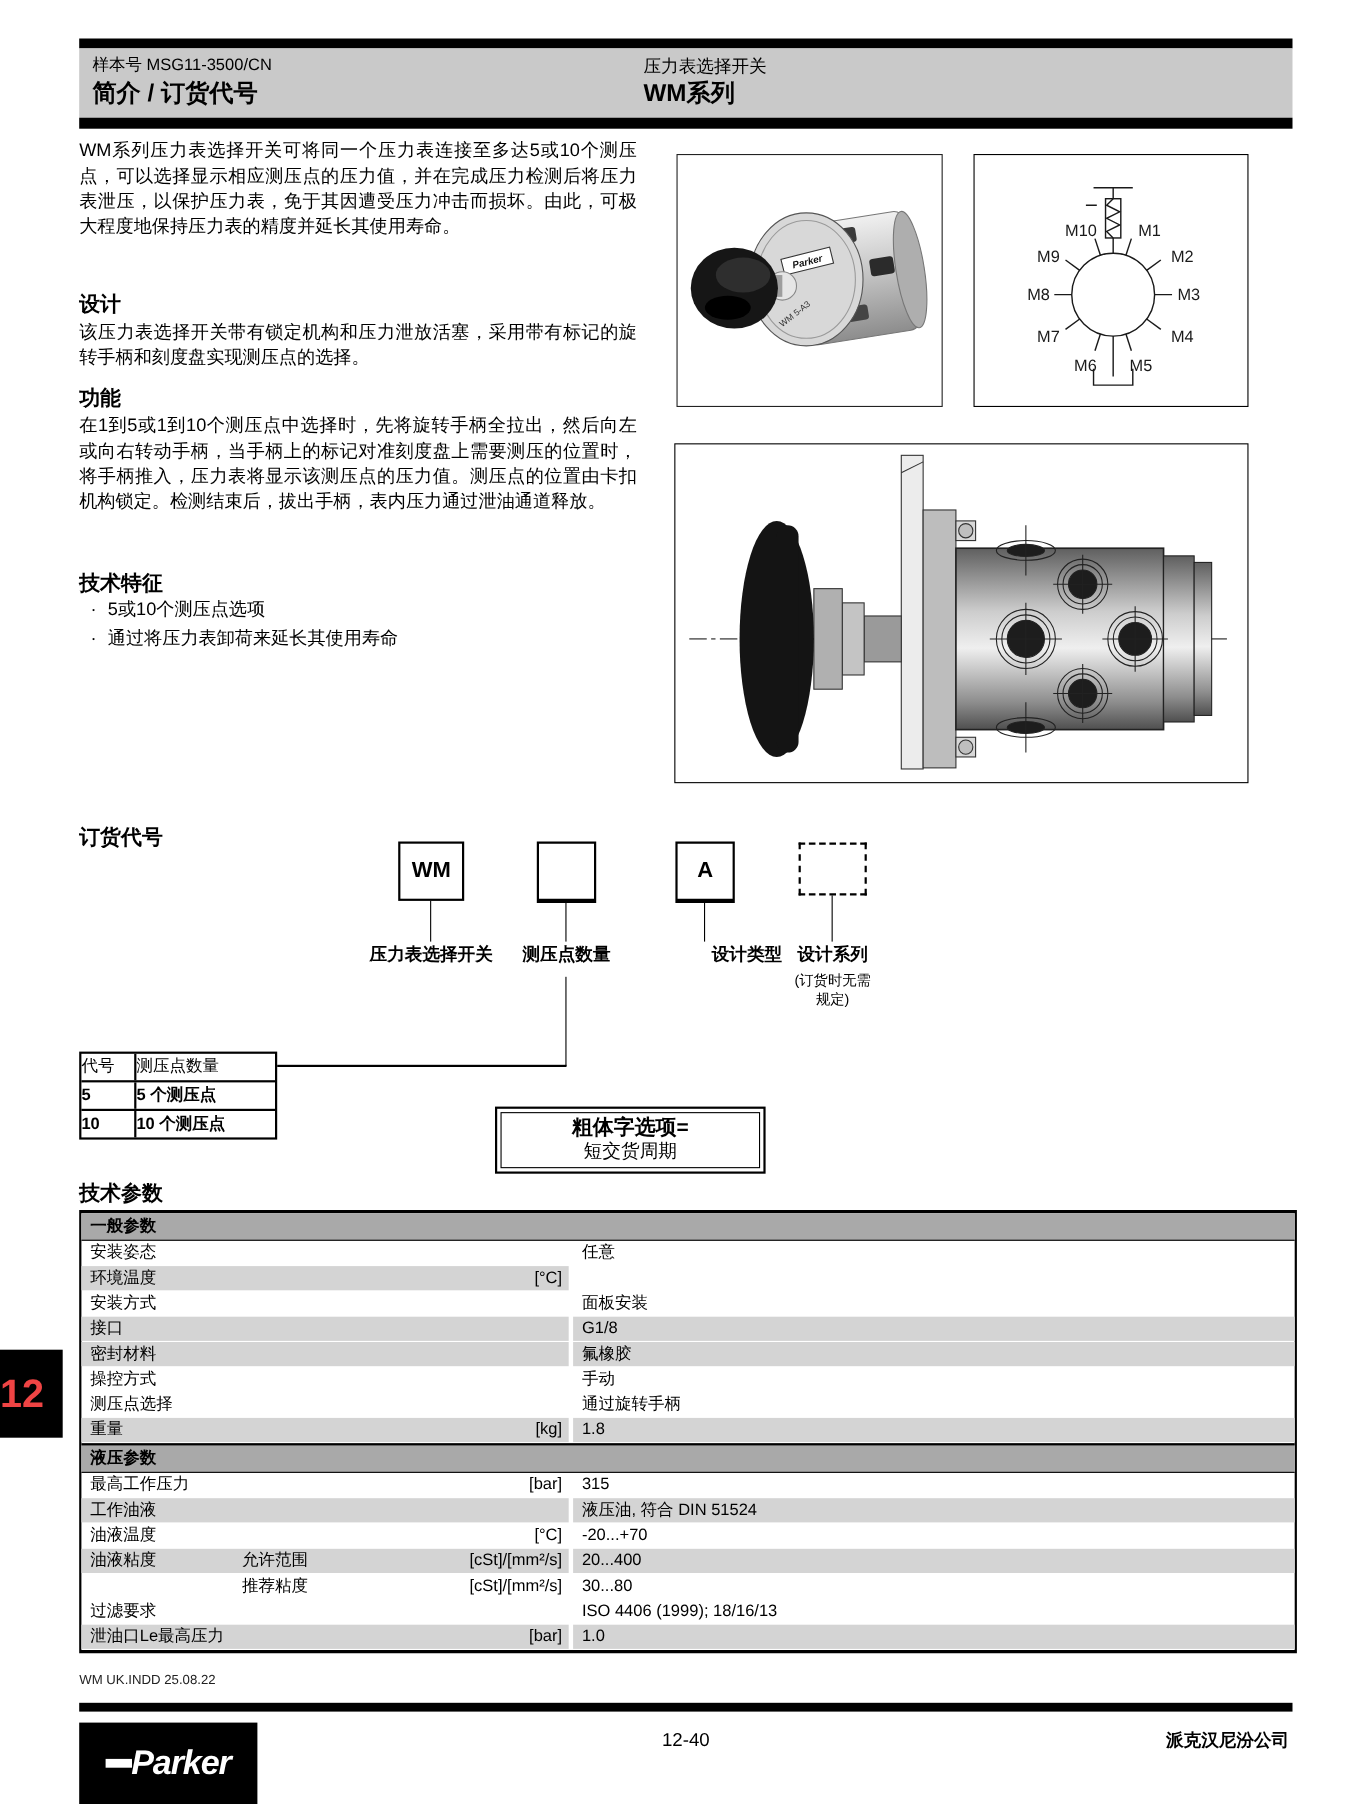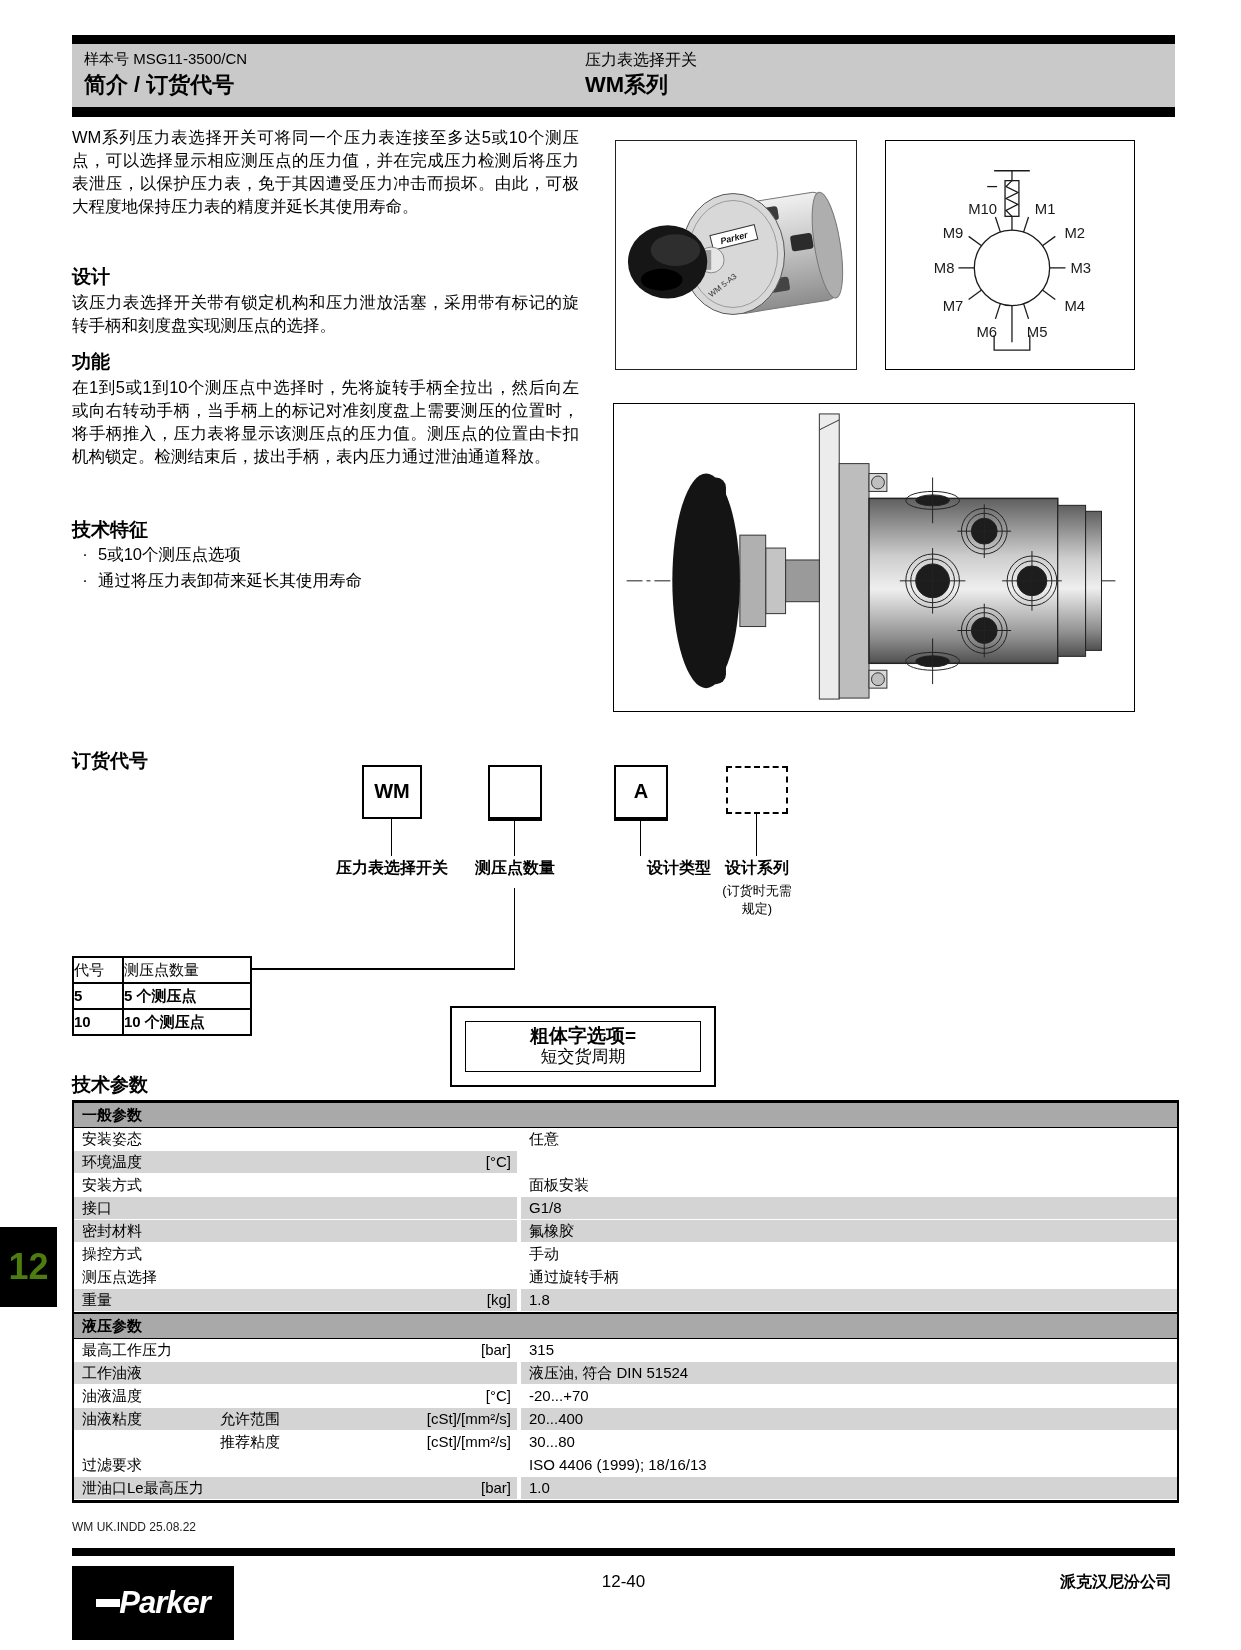--- a/index.html
+++ b/index.html
@@ -33,42 +33,42 @@
   .olabel{top:858px;font-weight:bold;font-size:16px;text-align:center;white-space:nowrap;}
   .onote{font-size:13px;line-height:18px;text-align:center;}
 
   .ctable{left:72px;top:956px;width:176px;border:2px solid #000;font-size:15px;background:#fff;}
   .crow{display:flex;height:24px;line-height:24px;text-align:left;}
   .crow + .crow{border-top:2px solid #000;}
   .crow .c1{width:48px;border-right:2px solid #000;flex:0 0 48px;}
   .crow .c2{flex:1;}
   .crow.vals{font-weight:bold;}
 
-  .bnote{left:450px;top:1006px;width:236px;border:2px solid #000;padding:13px;background:#fff;}
+  .bnote{left:450px;top:1006px;width:236px;border:2px solid #000;padding:3px;background:#fff;}
   .bnote .inner{border:1px solid #000;text-align:center;padding:3px 0 4px 0;}
   .bnote .l1{font-weight:bold;font-size:19px;line-height:22px;}
   .bnote .l2{font-size:17px;line-height:20px;}
 
   
   .stable{left:72px;top:1100px;width:1103px;border:2px solid #000;
           border-top:3px solid #000;border-bottom:3px solid #000;font-size:15px;background:#fff;}
   .shead{height:24px;line-height:24px;background:#a9a9a9;font-weight:bold;
          padding-left:8px;border-bottom:1px solid #000;}
   .shead.second{border-top:2px solid #000;}
   .srow{display:flex;height:22px;line-height:22px;margin-bottom:1px;}
   .sleft{width:443px;flex:0 0 443px;display:flex;position:relative;margin-right:4px;}
   .slabel{padding-left:8px;white-space:nowrap;}
   .ssub{position:absolute;left:146px;}
   .sunit{margin-left:auto;padding-right:6px;}
   .sval{flex:1;padding-left:8px;white-space:nowrap;}
   .g .sleft,.g .sval{background:#d4d4d4;}
 
   
-  .tab12{left:0;top:1227px;width:57px;height:80px;background:#000;color:#4d7c0f;
-         font-size:36px;font-weight:bold;text-align:center;line-height:80px;}
+  .tab12{left:0;top:1227px;width:57px;height:80px;background:#000;color:#ef4444;
+         font-size:36px;font-weight:bold;text-align:left;line-height:80px;}
 
   
   .filenote{left:72px;top:1520px;font-size:12px;color:#222;}
   .frule{left:72px;top:1548px;width:1103px;height:8px;background:#000;}
   .plogo{left:72px;top:1566px;width:162px;height:74px;background:#000;color:#fff;
          display:flex;align-items:center;justify-content:center;}
   .plogo .dash{width:24px;height:8px;background:#fff;margin-right:-1px;}
   .plogo .ptxt{font-style:italic;font-weight:bold;font-size:31px;letter-spacing:-1px;}
   .pagenum{left:72px;top:1572px;width:1103px;text-align:center;font-size:17px;}
   .company{left:872px;top:1572px;width:300px;text-align:right;font-weight:bold;font-size:16px;}

